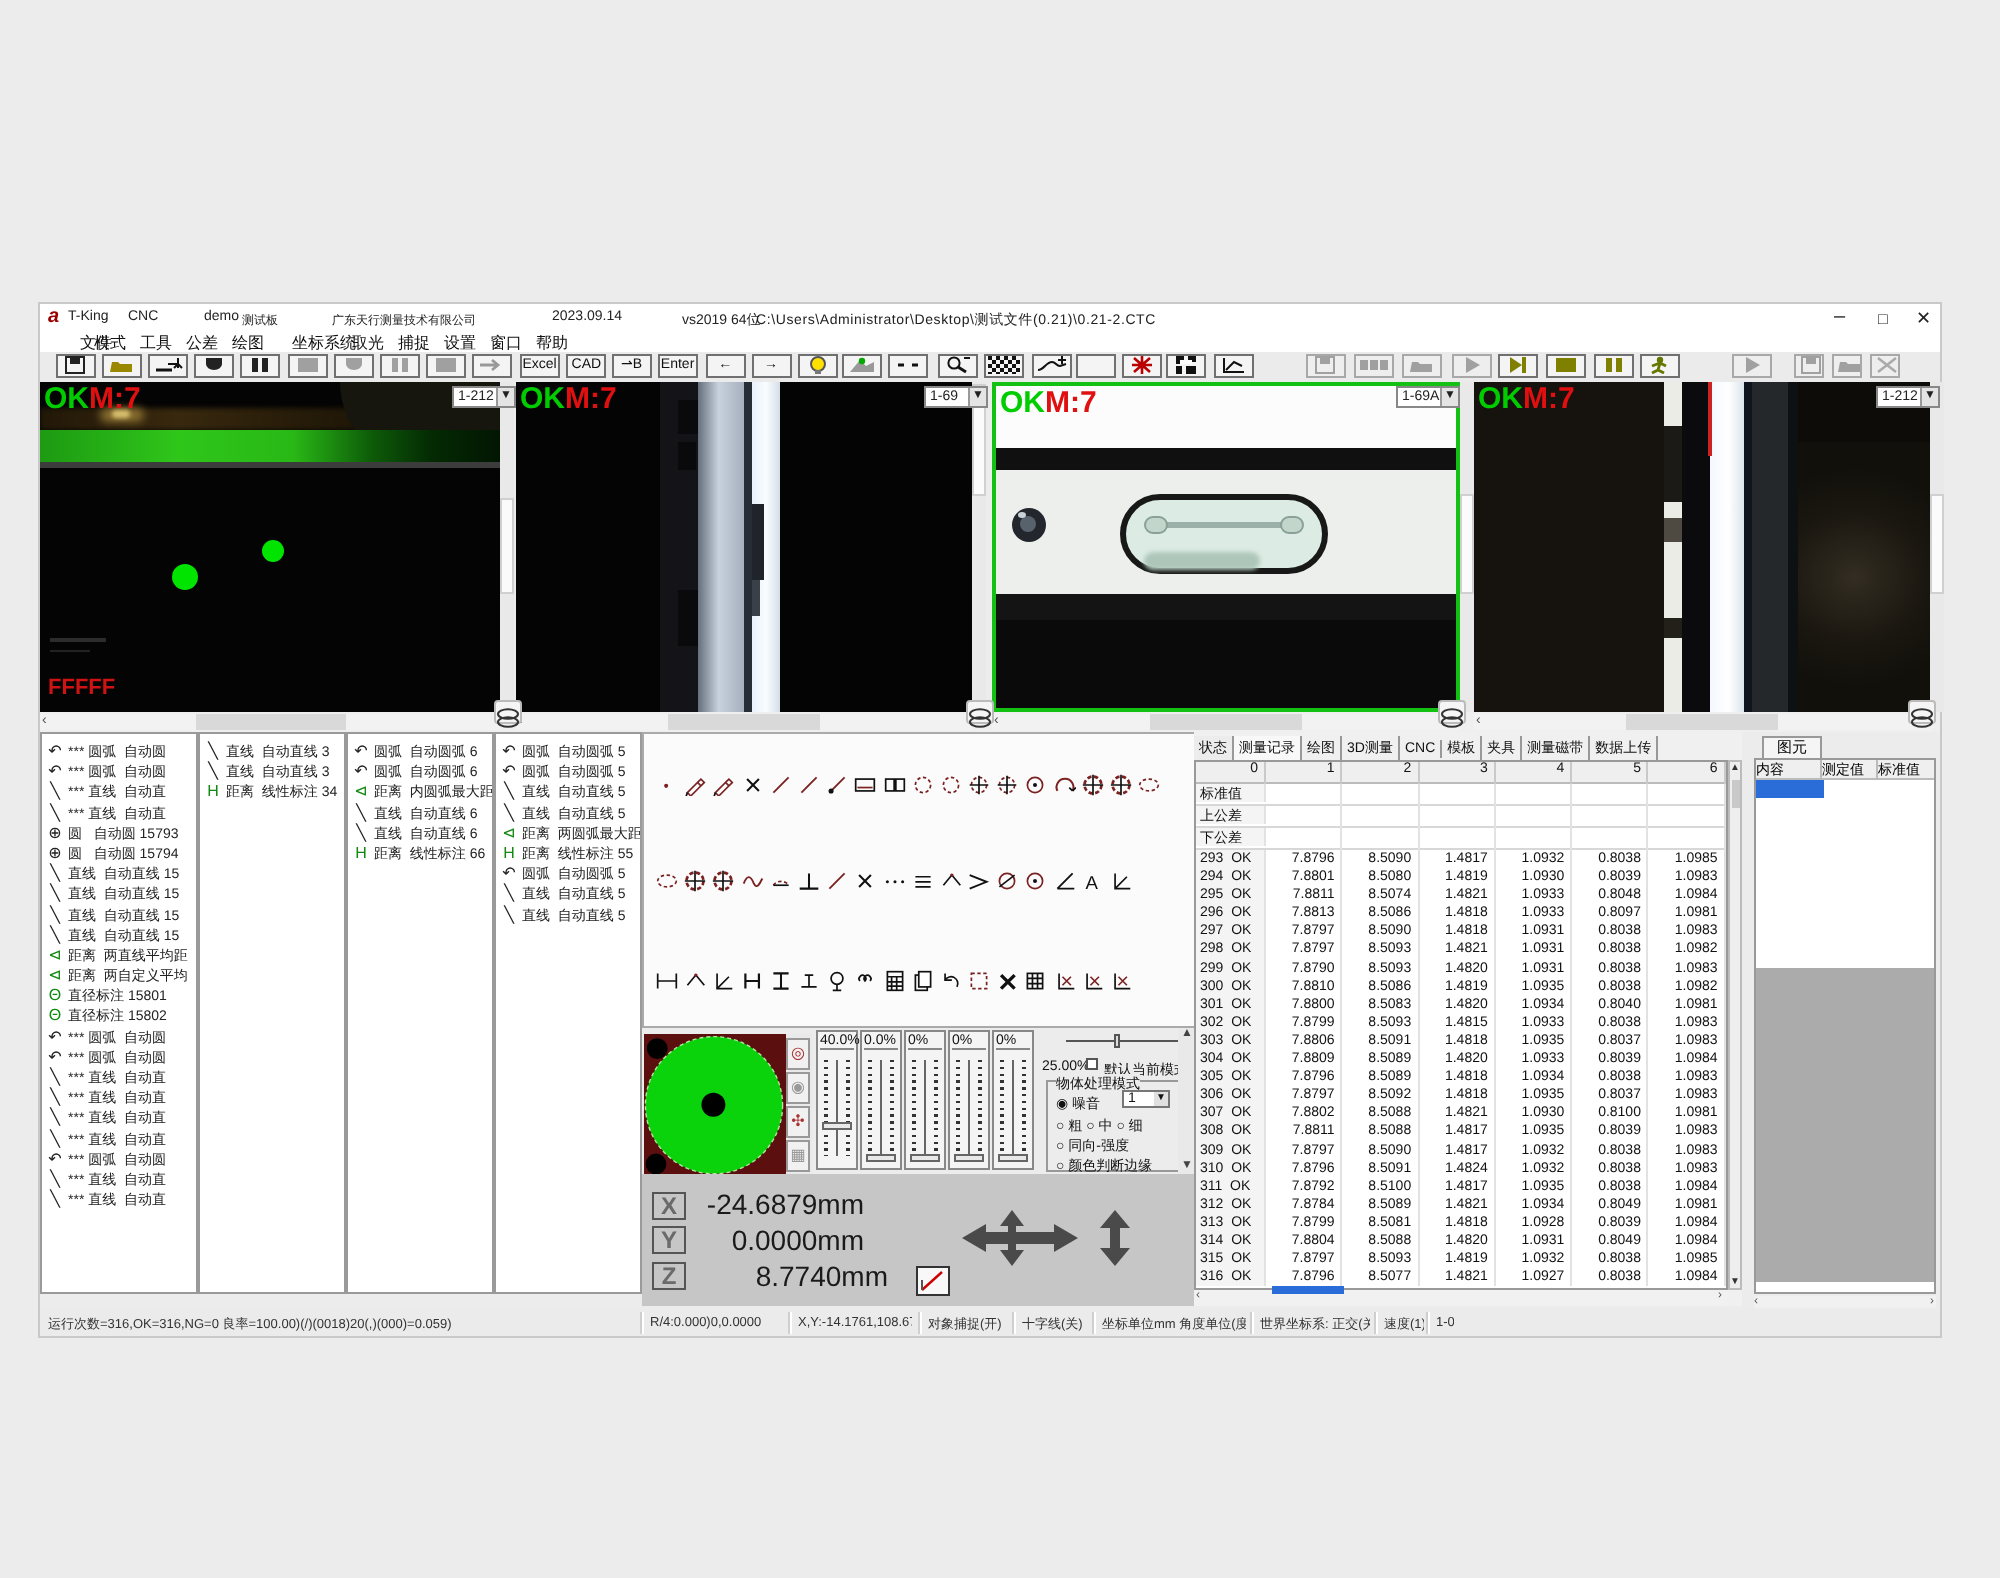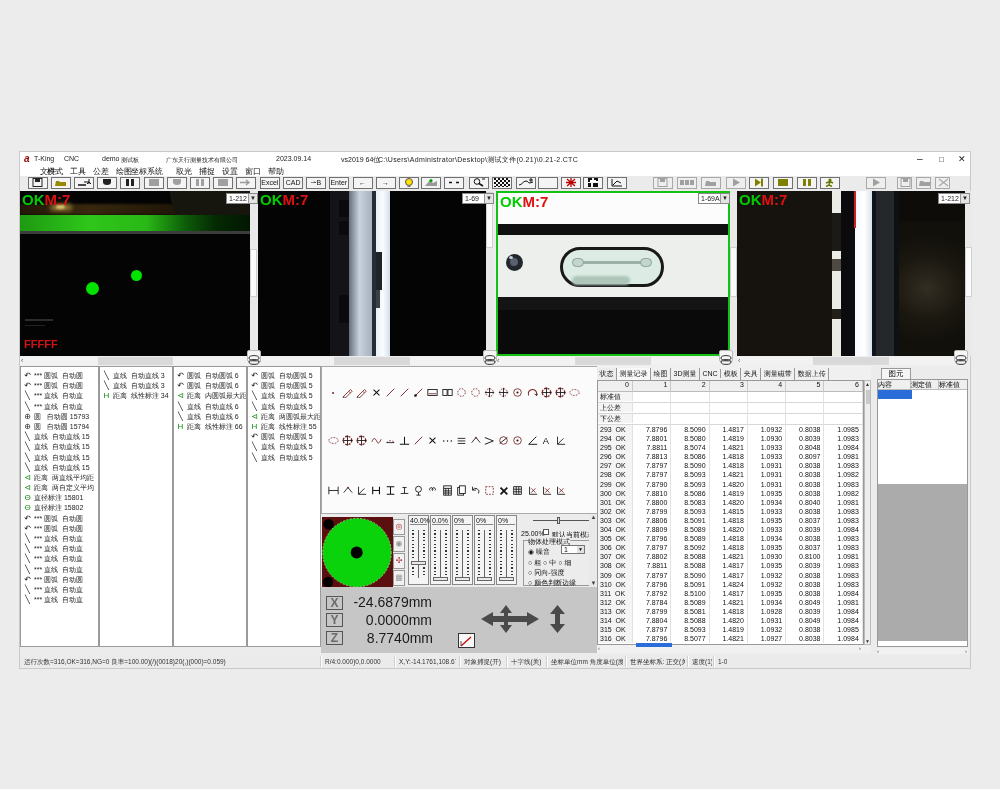--- a/index.html
+++ b/index.html
@@ -88,21 +88,21 @@
   <span style="left:919px;font-size:8px;">□</span>
   <span style="left:938px;font-size:9px;top:2px;">✕</span>
 </div>
 
 <div id="menu">
   <span style="left:20px;">文件</span>
     <span style="left:27px;">模式</span>
     <span style="left:50px;">工具</span>
   <span style="left:73px;">公差</span>
     <span style="left:96px;">绘图</span>
-    <span style="left:111px;text-align:center;">坐标系统</span>
+    <span style="left:126px;text-align:center;">坐标系统</span>
   <span style="left:156px;">取光</span>
     <span style="left:179px;">捕捉</span>
     <span style="left:202px;">设置</span>
   <span style="left:225px;">窗口</span>
     <span style="left:248px;">帮助</span>
 </div>
 
 <div id="toolbar">
     <div class="tb" style="left: 7.6px;"><svg width="16" height="9" style="vertical-align:top">
         <rect x="3" y="0.5" width="9" height="8" fill="none" stroke="#222"></rect>
@@ -577,21 +577,21 @@
   <div class="abs" style="left:9px;top:64px;">○ 颜色判断边缘</div>
   <div class="abs" style="left:70px;top:0px;width:9px;height:73px;background:#e9e9e9;font-size:6px;text-align:center;color:#444;">▲<span style="position:absolute;left:0;bottom:1px;width:9px;text-align:center;">▼</span></div>
 </div>
 
 <div id="dro">
   <div class="axbox" style="top:9px;">X</div>
   <div class="axbox" style="top:26px;">Y</div>
   <div class="axbox" style="top:44px;">Z</div>
   <div class="droval" style="left:25px;top:7px;">-24.6879mm</div>
   <div class="droval" style="left:25px;top:25px;">0.0000mm</div>
-  <div class="droval" style="left:26px;top:43px;">8.7740mm</div>
+  <div class="droval" style="left:37px;top:43px;">8.7740mm</div>
   <div class="abs" style="left:137px;top:46px;width:17px;height:15px;background:#f8f8f8;border:1px solid #333;">
     <svg width="15" height="13">
         <path d="M2,11 L12,2" stroke="#c00" stroke-width="1.2" fill="none"></path>
         <path d="M2,11 L2,6" stroke="#555" stroke-width="1"></path>
       </svg>
   </div>
   <div class="abs" style="left:158px;top:17px;">
     <svg width="110" height="32">
       <g fill="#4a4a4a">
         <path d="M2,15 L14,8 L14,12 L48,12 L48,8 L60,15 L48,22 L48,18 L14,18 L14,22 Z"></path>

